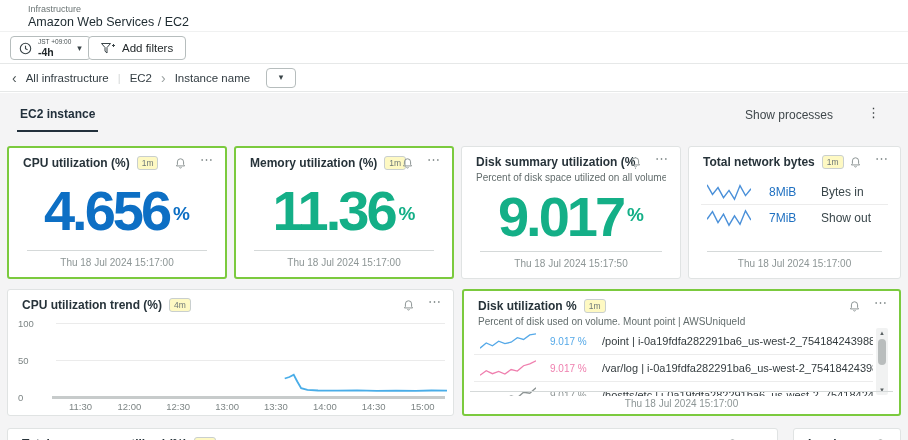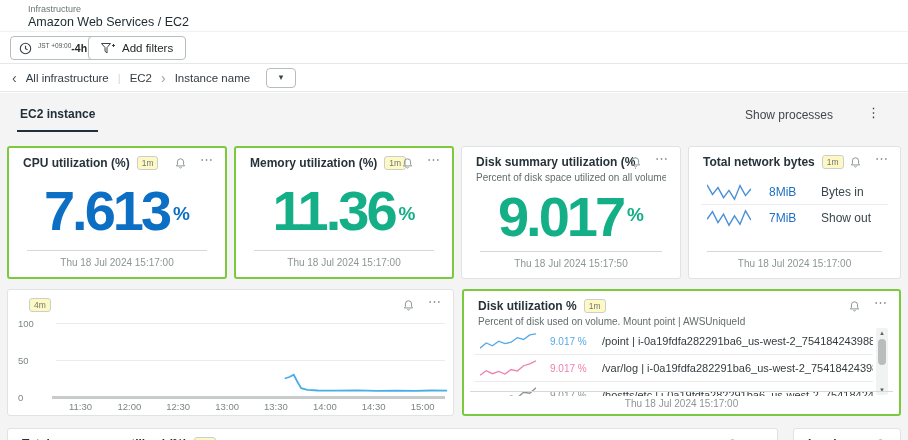--- a/index.html
+++ b/index.html
@@ -7,21 +7,21 @@
   .screen { position:relative; width:908px; height:440px; background:#f4f4f5; overflow:hidden; }
 
   
   .hdr { position:absolute; top:0; left:0; width:908px; height:93px; background:#fff; }
   .hdr-row1 { position:relative; height:32px; border-bottom:1px solid #f0f1f1;padding-left:45px; }
   .eyebrow { position:absolute; left:28px; top:4px; font-size:9px; color:#6b7474; }
   .page-title { position:absolute; left:28px; top:15px; font-size:12.5px; color:#1d2a30; }
   .hdr-row2 { position:relative; height:32px; border-bottom:1px solid #e6e8e8; }
   .btn { display:inline-flex; align-items:center; background:#fff; border:1px solid #b6bdbd; border-radius:4px; cursor:pointer; }
   .time-btn { position:absolute; left:10px; top:4px; height:24px; padding:2px 8px; gap:6px; }
-  .time-col { display:flex; flex-direction:row; line-height:1; }
+  .time-col { display:flex; flex-direction:column; line-height:1; }
   .tz { font-size:6.5px; color:#4a5355; margin-bottom:1px; }
   .range { font-size:10.5px; font-weight:bold; color:#23292b; }
   .caret { font-size:9px; color:#3a4448; line-height:1; }
   .filters-btn { position:absolute; left:88px; top:4px; height:24px; padding:2px 12px; gap:7px; font-size:11.5px; color:#23292b; }
   .hdr-row3 { position:relative; height:28px; border-bottom:1px solid #e6e8e8; display:flex; align-items:center; padding-left:12px; gap:9px; font-size:11.5px; color:#323c42; }
   .chev { font-size:14px; color:#4a5355; line-height:1; cursor:pointer; }
   .chev.dim { color:#9aa1a1; }
   .crumb-sep { color:#d3d7d7; font-size:11px; }
   .crumb-dd { width:30px; height:20px; margin-left:7px; justify-content:center; }
 
@@ -126,21 +126,21 @@
     <div class="card-head">
       <span class="card-title">CPU utilization (%)</span>
       <span class="badge">1m</span>
     </div>
     <svg class="bell r40" viewBox="0 0 16 16">
         <path d="M8 2.2a3.8 3.8 0 0 0-3.8 3.8v3.2L3 11h10l-1.2-1.8V6A3.8 3.8 0 0 0 8 2.2z" fill="none" stroke="#8a9292" stroke-width="1.2"></path>
         <path d="M6.6 12.6a1.5 1.5 0 0 0 2.8 0" fill="none" stroke="#8a9292" stroke-width="1.2"></path>
       </svg>
     <span class="kebab r12">⋯</span>
     <div class="big-wrap">
-      <span class="big" style="color: rgb(13, 111, 196);">7.613</span>
+      <span class="big" style="color: rgb(13, 111, 196);">4.656</span>
       <span class="pct" style="color: rgb(13, 111, 196);">%</span>
     </div>
     <div class="card-divider"></div>
     <div class="card-ts">Thu 18 Jul 2024 15:17:00</div>
   </div>
 
   <div class="card hl" style="left: 234px; top: 146px; width: 220px; height: 133px; border-color: rgb(123, 202, 62);">
     <div class="card-head">
       <span class="card-title">Memory utilization (%)</span>
       <span class="badge">1m</span>
@@ -202,20 +202,21 @@
         <span class="net-val">7MiB</span>
         <span class="net-label">Show out</span>
       </div>
     </div>
     <div class="card-divider"></div>
     <div class="card-ts">Thu 18 Jul 2024 15:17:00</div>
   </div>
 
   <div class="card" style="left:7px; top:289px; width:447px; height:127px;">
     <div class="card-head">
+      <span class="card-title">CPU utilization trend (%)</span>
       <span class="badge">4m</span>
     </div>
     <svg class="bell r40" viewBox="0 0 16 16">
         <path d="M8 2.2a3.8 3.8 0 0 0-3.8 3.8v3.2L3 11h10l-1.2-1.8V6A3.8 3.8 0 0 0 8 2.2z" fill="none" stroke="#8a9292" stroke-width="1.2"></path>
         <path d="M6.6 12.6a1.5 1.5 0 0 0 2.8 0" fill="none" stroke="#8a9292" stroke-width="1.2"></path>
       </svg>
     <span class="kebab r12">⋯</span>
     <span class="ylab" style="top:28px;">100</span>
     <span class="ylab" style="top:65px;">50</span>
     <span class="ylab" style="top:102px;">0</span>

